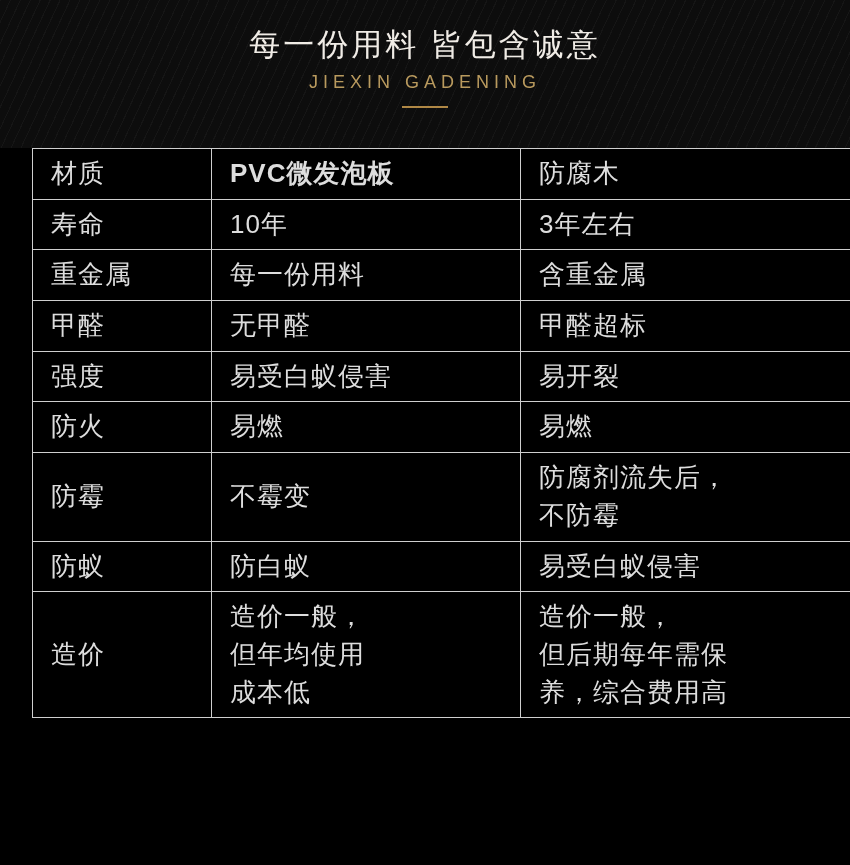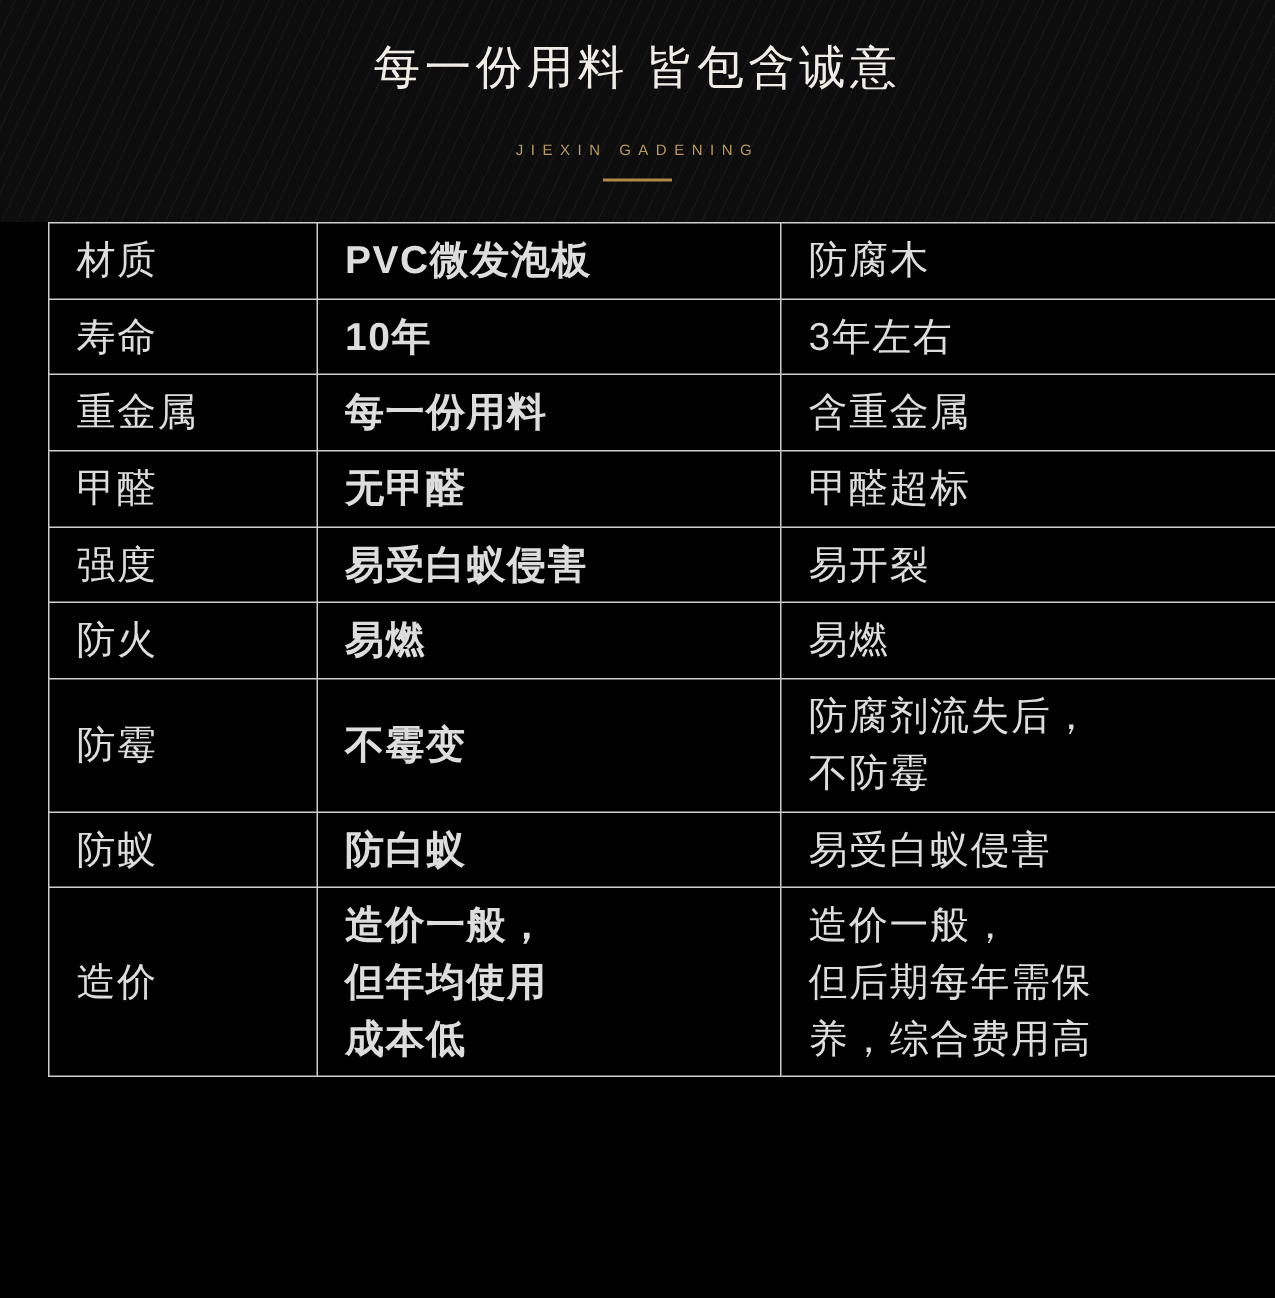--- a/index.html
+++ b/index.html
@@ -42,23 +42,23 @@
   .header-title {
     margin-top: 28px;
     color: #f0ece6;
     font-size: 31px;
     letter-spacing: 3px;
     font-weight: normal;
     line-height: 1.1;
     white-space: nowrap;
   }
   .header-sub {
-    margin-top: 33px;
+    margin-top: 10px;
     color: #b99a5e;
-    font-size: 10px;
+    font-size: 18px;
     letter-spacing: 5px;
     white-space: nowrap;
   }
   .header-rule {
     margin-top: 13px;
     width: 46px;
     height: 2px;
     background: #b08845;
   }
 
@@ -85,21 +85,21 @@
     font-size: 26px;
     line-height: 1.45;
     letter-spacing: 1px;
   }
   td.c1 { width: 160px; }
   td.c2 { width: 290px; font-weight: bold; }
   td.c3 { width: 368px; }
 
   td.hi {
     color: #e8312a;
-    font-weight: bold;
+    font-weight: normal;
   }
   td.head {
     color: #e2e2e2;
   }
   .cell-lines span {
     display: block;
   }
 </style>
 </head>
 <body>

